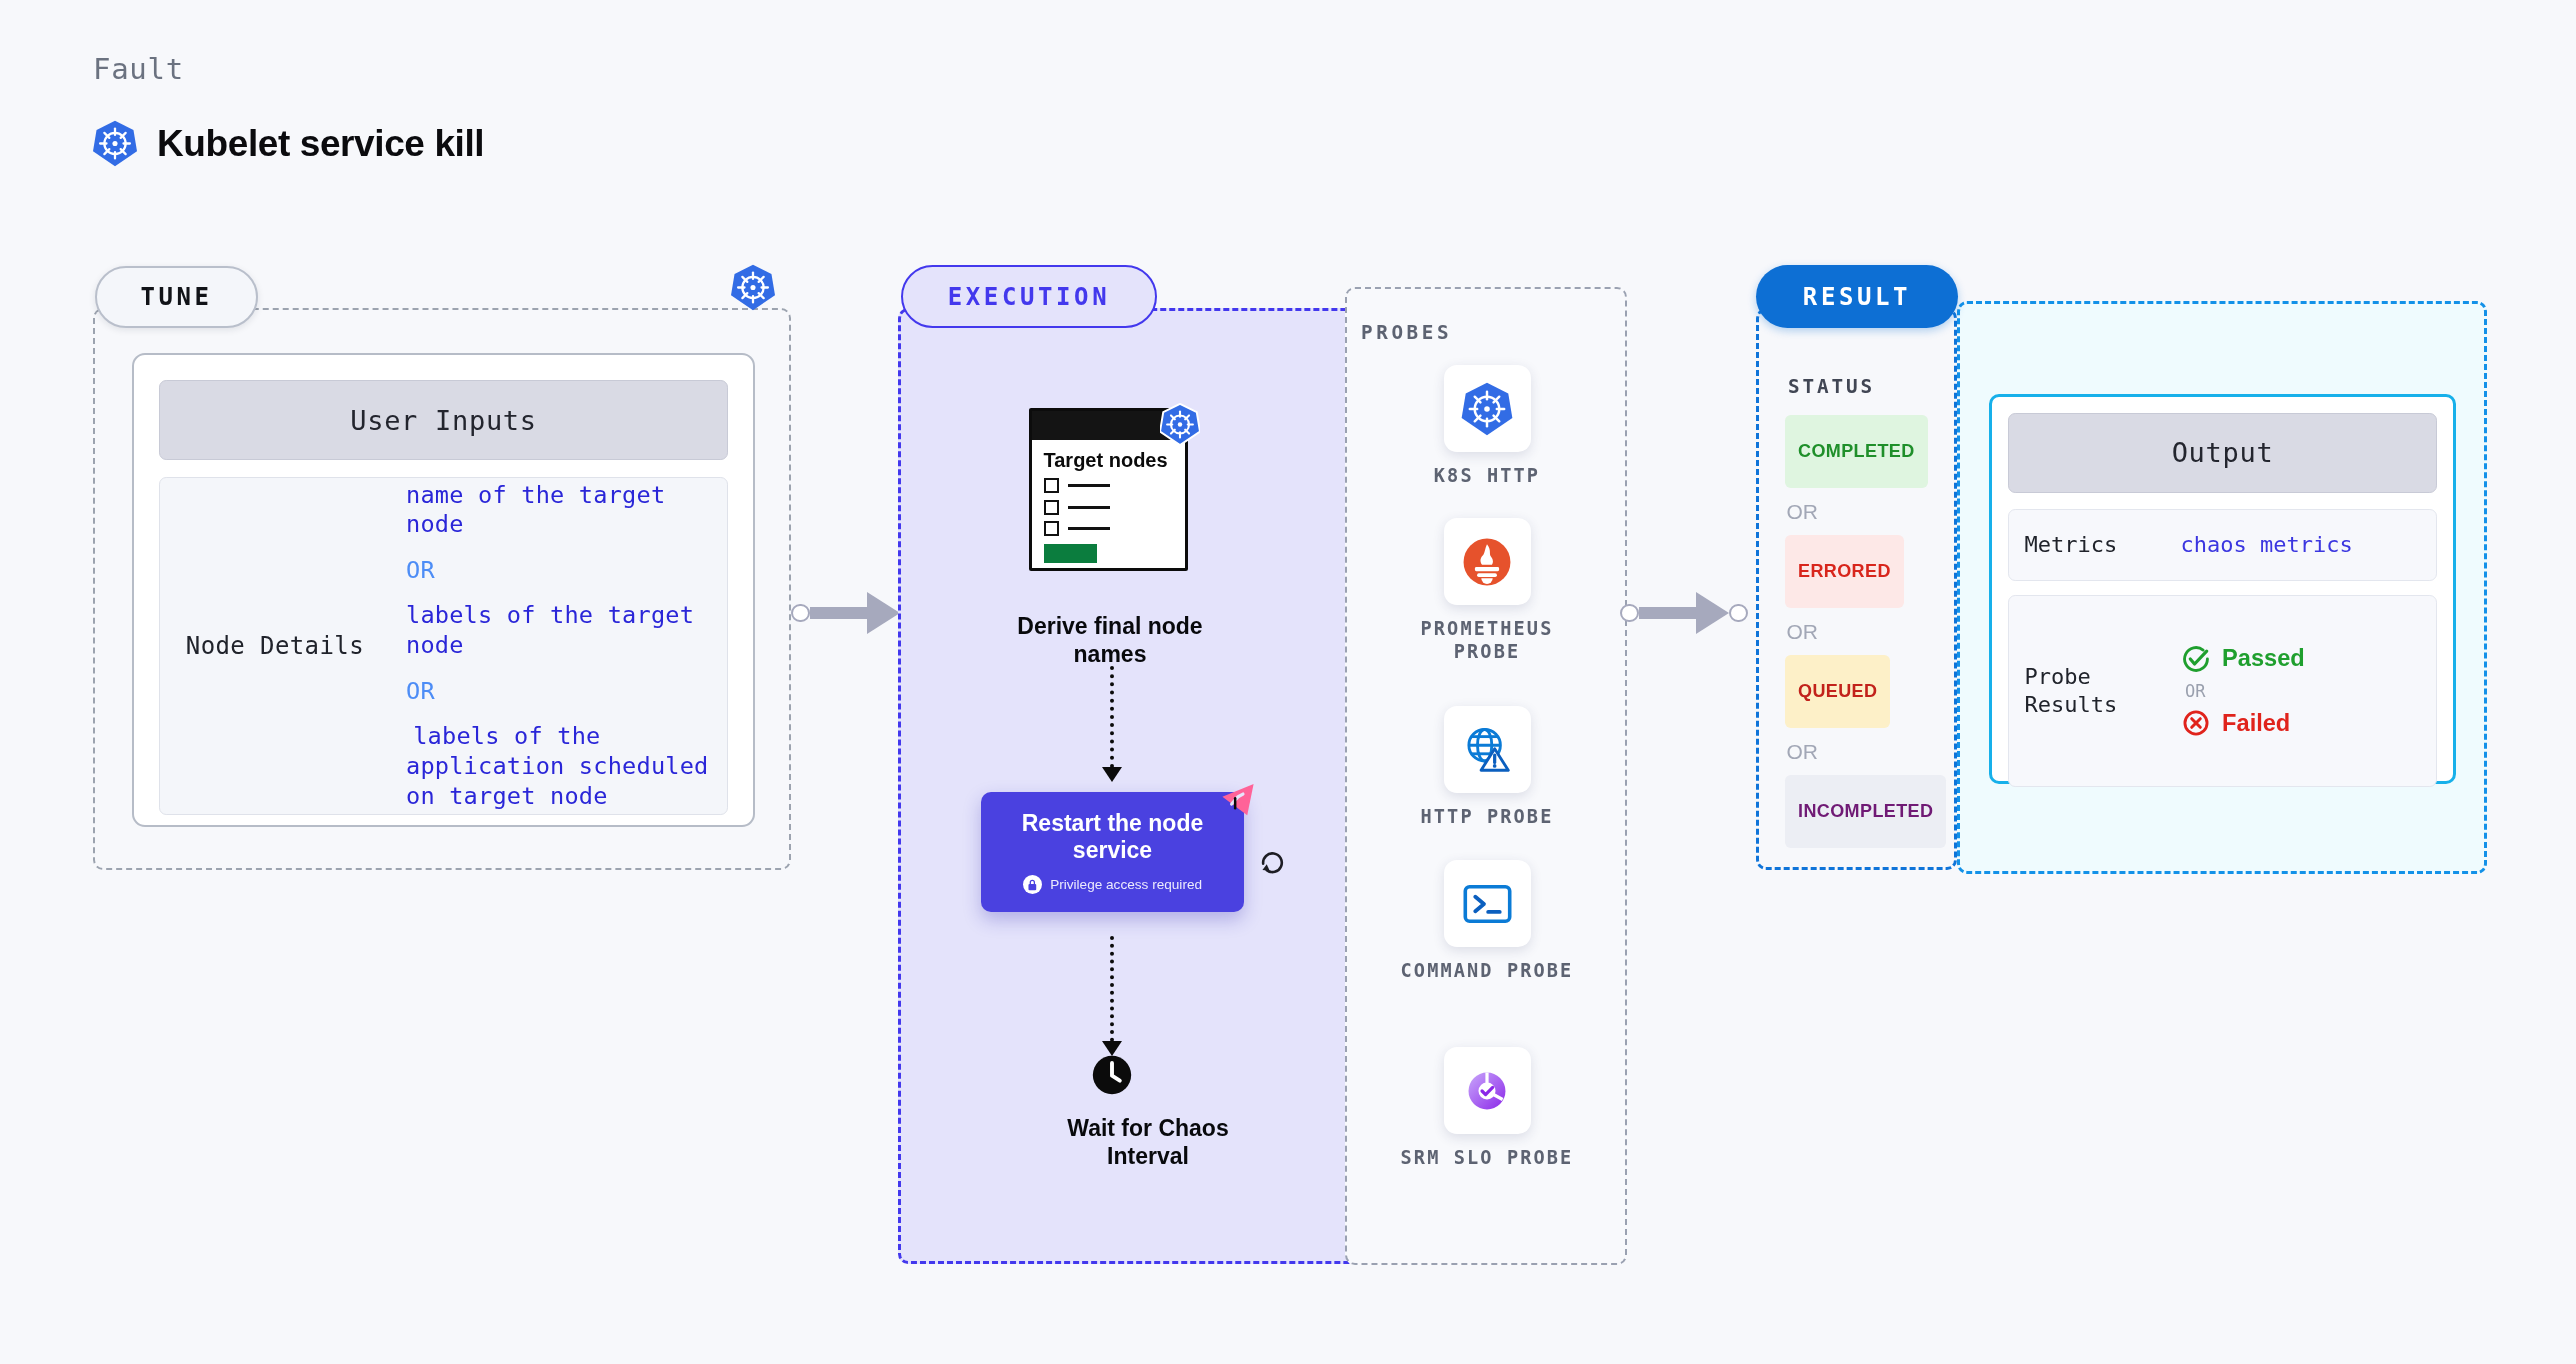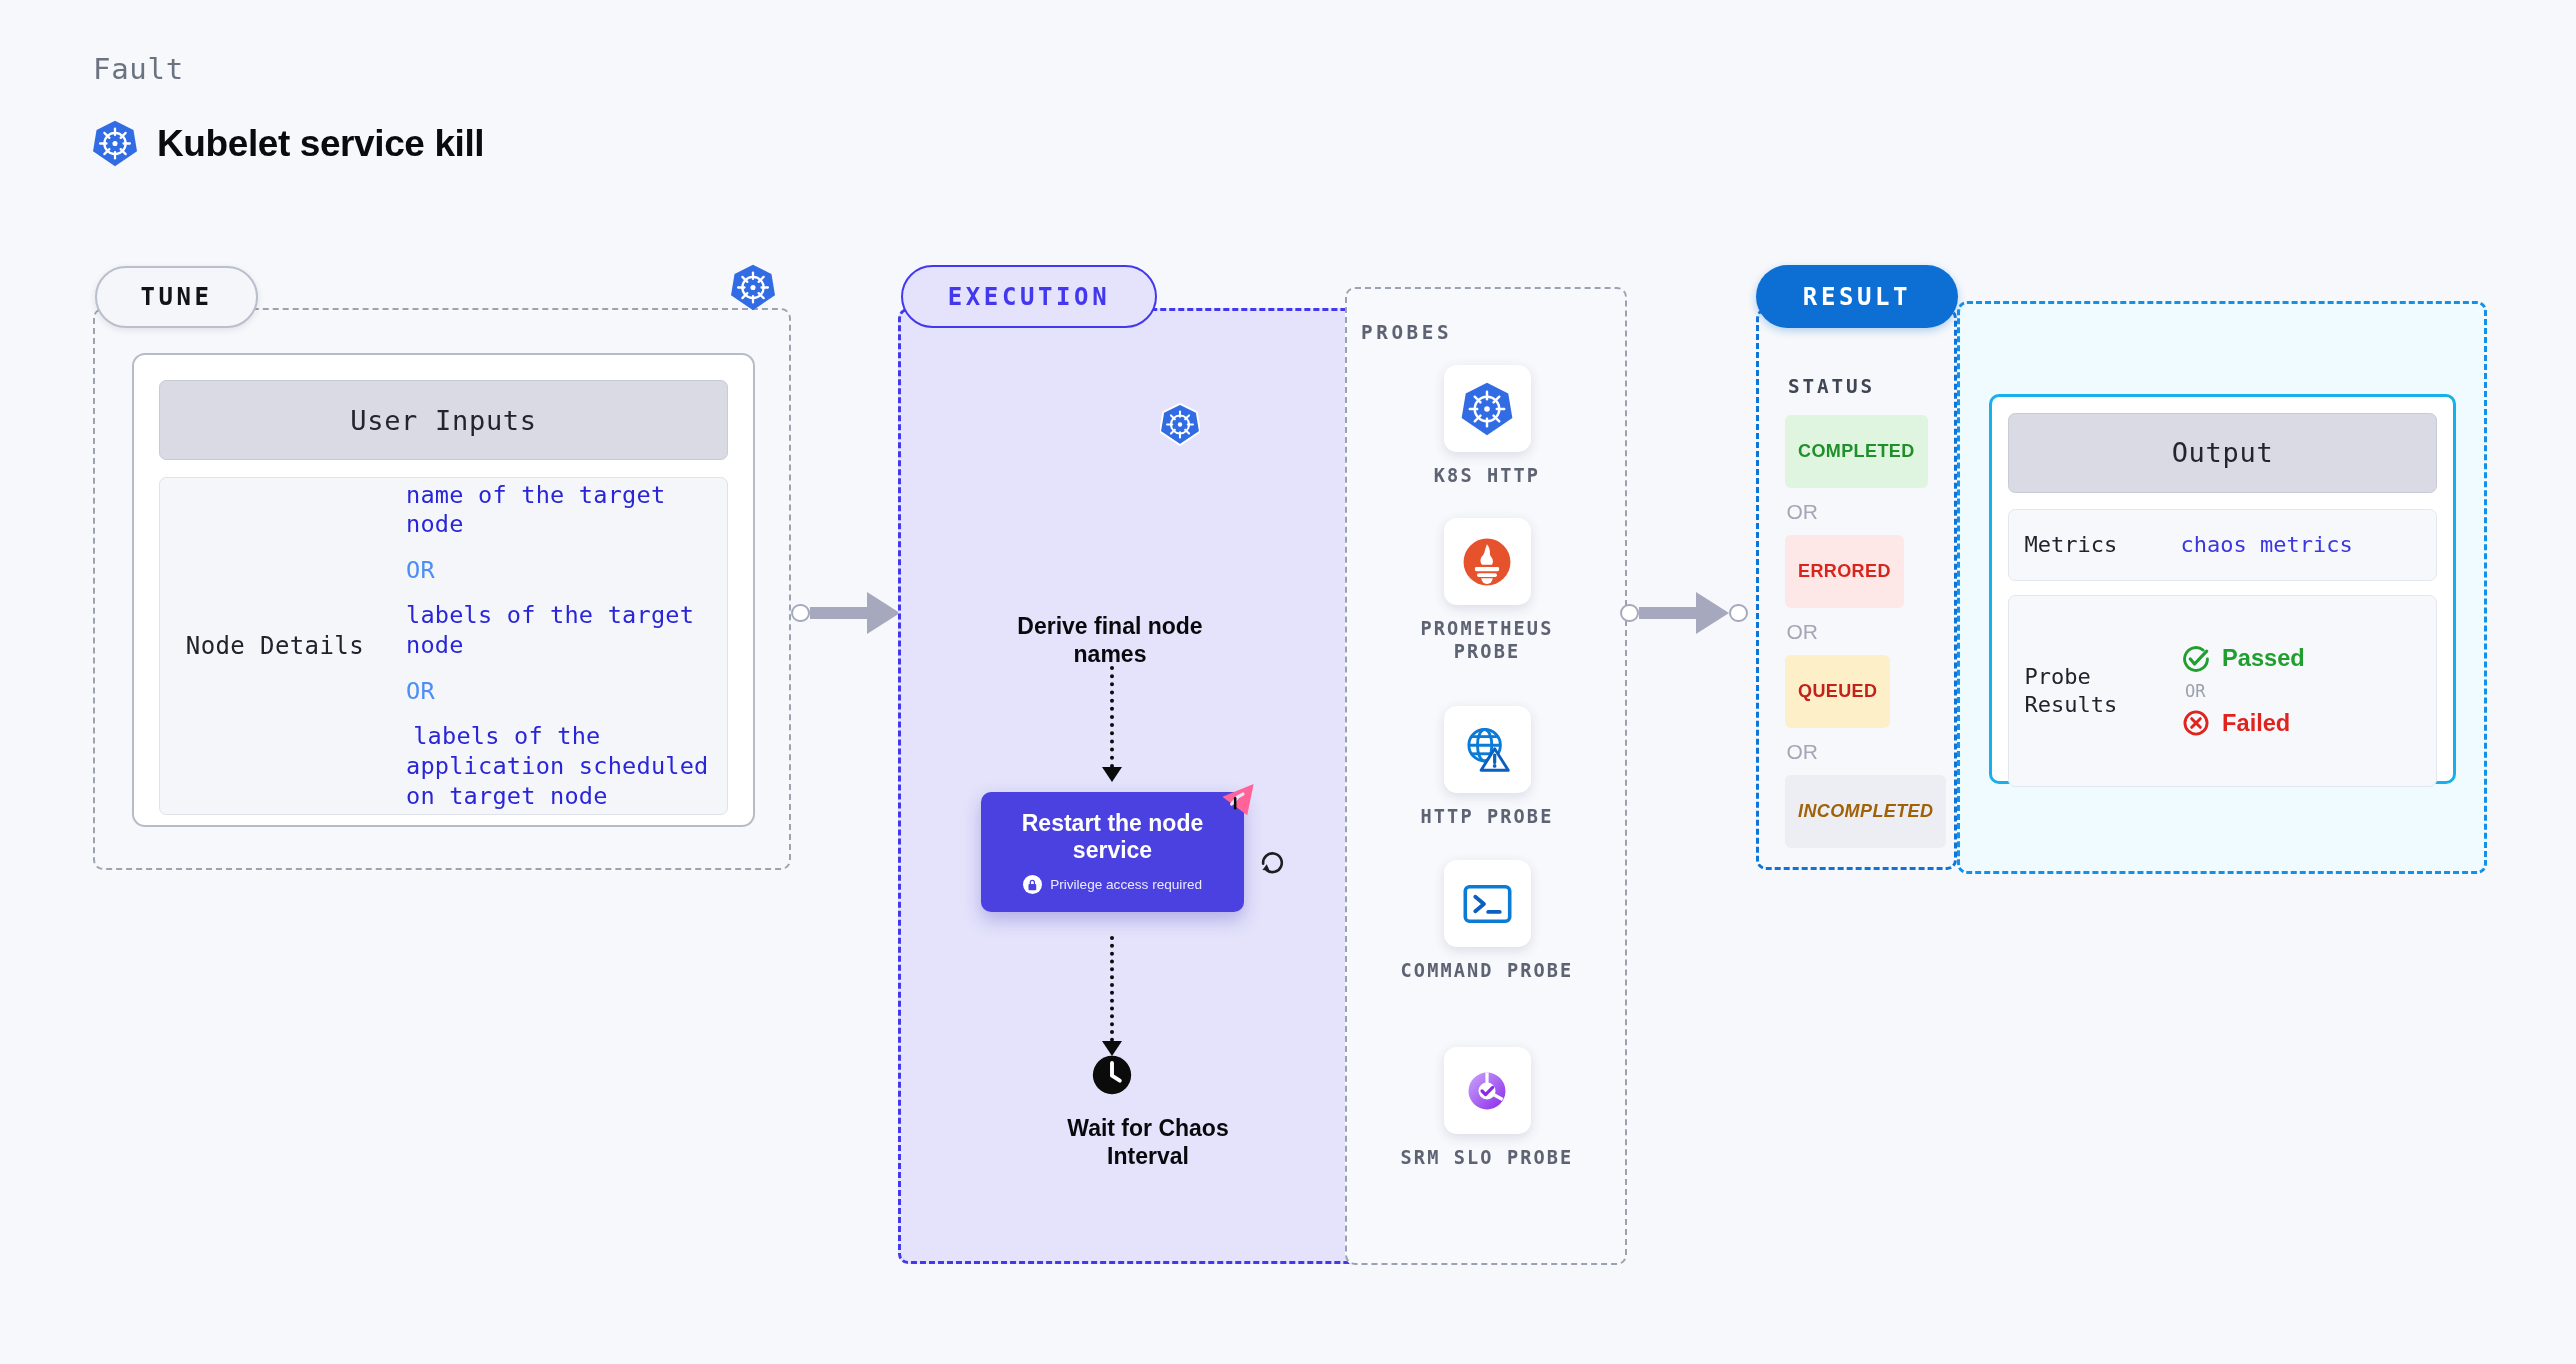--- a/index.html
+++ b/index.html
@@ -314,20 +314,41 @@
   <div class="connector" id="conn-1">
     <span class="conn-dot"></span>
     <span class="conn-bar"></span>
     <span class="conn-head"></span>
     <span class="conn-dot"></span>
   </div>
 
   <div class="panel" id="exec-panel"></div>
   <div class="panel-badge" id="exec-badge">EXECUTION</div>
 
+  <div class="win-card">
+    <div class="win-bar"></div>
+    <div class="win-body">
+      <div class="win-title">Target nodes</div>
+      <div class="win-rows">
+        <div class="win-row">
+            <span class="win-chk"></span>
+            <span class="win-line"></span>
+          </div>
+        <div class="win-row">
+            <span class="win-chk"></span>
+            <span class="win-line"></span>
+          </div>
+        <div class="win-row">
+            <span class="win-chk"></span>
+            <span class="win-line"></span>
+          </div>
+      </div>
+      <div class="win-green"></div>
+    </div>
+  </div>
   <span id="win-k8s">
     <svg width="40" height="43" viewBox="0 0 62 66">
       <polygon points="31,1 57,14 62,44 31,65 0,44 5,14" fill="#326ce5" stroke="#fff" stroke-width="3"></polygon>
       <g fill="none" stroke="#fff" stroke-width="3.2" stroke-linecap="round">
         <circle cx="31" cy="33" r="14"></circle>
         <circle cx="31" cy="33" r="3.4" fill="#fff" stroke="none"></circle>
         <line x1="31" y1="13" x2="31" y2="21"></line>
           <line x1="31" y1="45" x2="31" y2="53"></line>
         <line x1="11" y1="33" x2="19" y2="33"></line>
           <line x1="43" y1="33" x2="51" y2="33"></line>
@@ -481,21 +502,21 @@
   <div class="panel-badge" id="result-badge">RESULT</div>
   <div class="status-title">STATUS</div>
 
   <div class="status-stack">
     <div><span class="status-pill" style="background:#dff5e0; color:#1f8f2a;">COMPLETED</span></div>
     <div class="status-or">OR</div>
     <div><span class="status-pill" style="background:#fde8e7; color:#d8251c;">ERRORED</span></div>
     <div class="status-or">OR</div>
     <div><span class="status-pill" style="background:#fdf0c8; color:#c2221b;">QUEUED</span></div>
     <div class="status-or">OR</div>
-    <div><span class="status-pill" style="background:#eceef4; color:#a16207;font-style:italic;">INCOMPLETED</span></div>
+    <div><span class="status-pill" style="background:#eceef4; color:#701a75;">INCOMPLETED</span></div>
   </div>
 
   <div class="panel" id="output-zone"></div>
   <div class="output-card">
     <div class="card-header">Output</div>
     <div class="out-row" id="metrics-row">
       <span class="out-key">Metrics</span>
       <span class="out-val-mono">chaos metrics</span>
     </div>
     <div class="out-row" id="probe-row">

